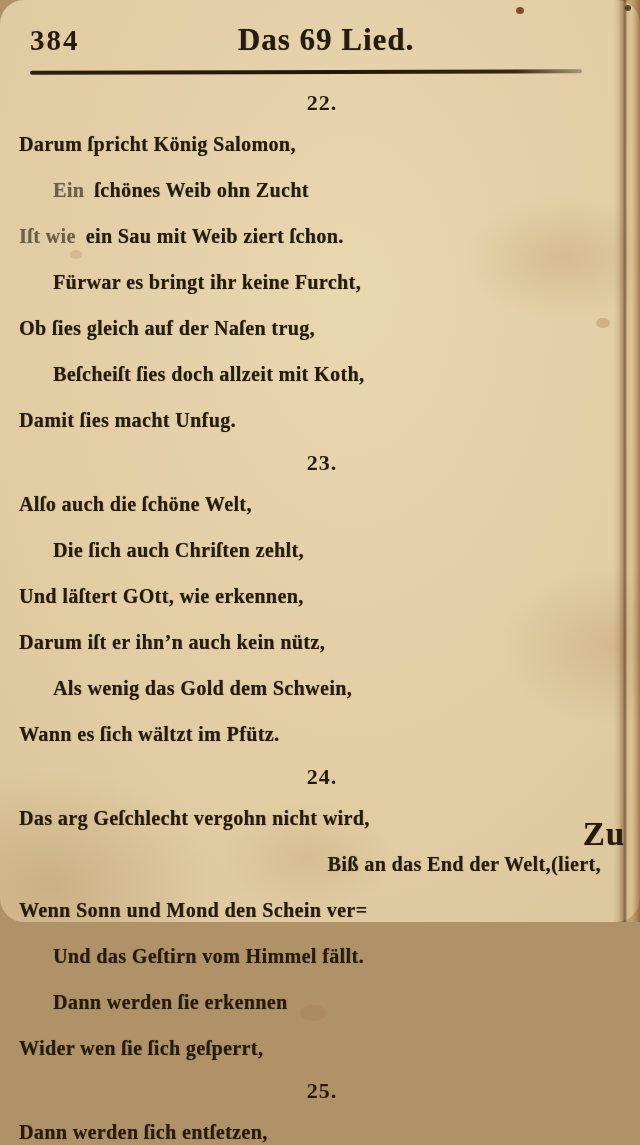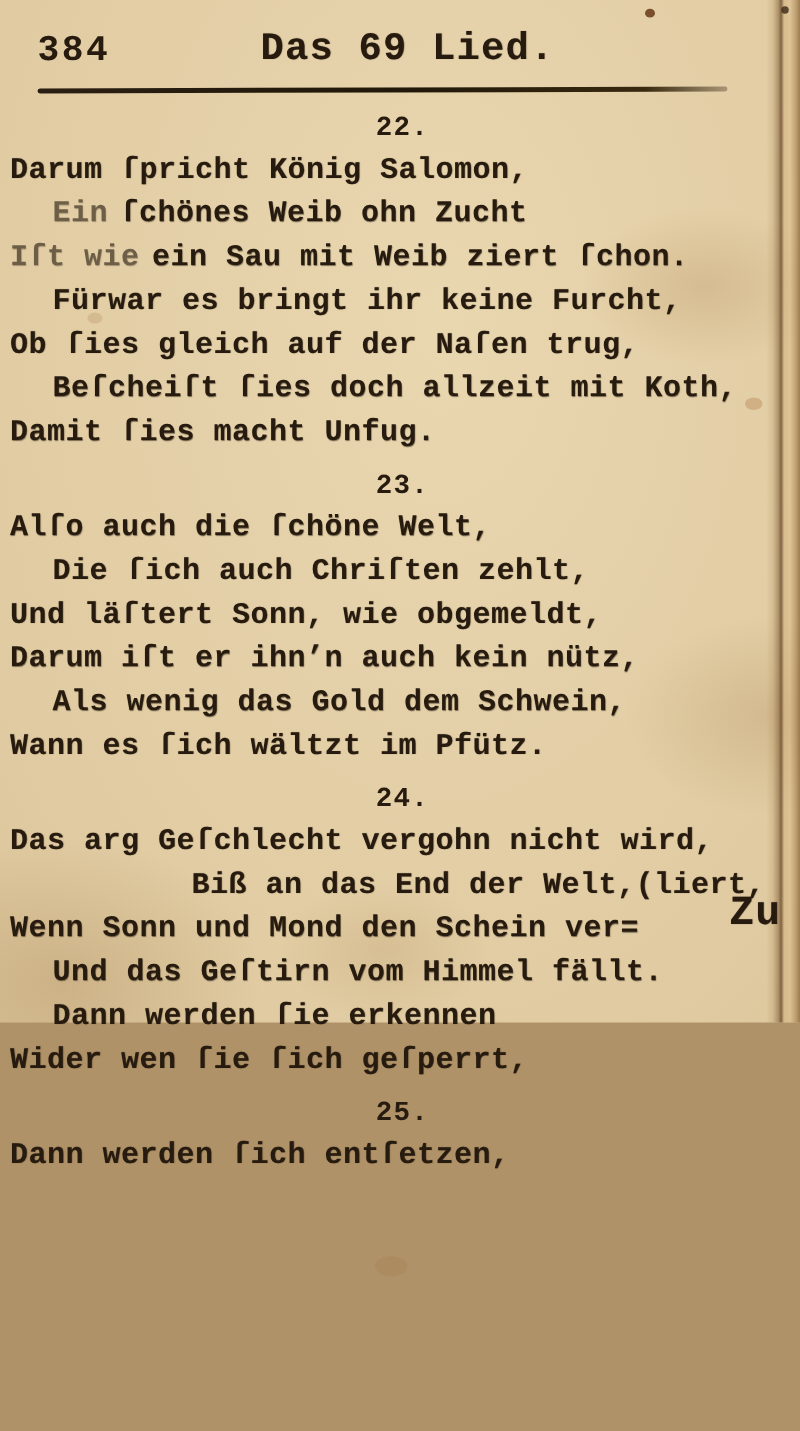--- a/index.html
+++ b/index.html
@@ -2,31 +2,32 @@
 <html><head>
 <meta charset="utf-8">
 <style>
   html, body { margin: 0; padding: 0; }
   body {
     width: 640px; height: 1145px; overflow: hidden;
     background: #b09268;
   }
   .page {
     position: relative;
-    width: 640px; height: 818px;
+    width: 640px; height: 922px;
     box-sizing: border-box;
-    font-family: Liberation Mono, monospace;
+    font-family: Liberation Serif, serif;
     font-weight: bold;
     color: #261b0e;
     background:
       radial-gradient(140px 90px at 88% 28%, rgba(176,134,84,0.28), transparent 70%),
       radial-gradient(220px 160px at 8% 96%, rgba(150,112,62,0.25), transparent 72%),
       radial-gradient(120px 80px at 48% 93%, rgba(165,125,70,0.18), transparent 70%),
       radial-gradient(160px 110px at 96% 70%, rgba(160,118,66,0.22), transparent 72%),
       radial-gradient(900px 1400px at 55% 32%, #e9d7b0 0%, #e0caa1 45%, #d4bb8e 78%, #c5a87a 100%);
+    border-radius: 24px;
   }
   
   .page-edge {
     position: absolute; top: 0; right: 0; width: 27px; height: 100%;
     background: linear-gradient(to right,
       rgba(150,110,60,0)   0%,
       rgba(150,110,60,0.18) 20%,
       rgba(124,88,48,0.50)  36%,
       rgba(90,60,30,0.72)   44%,
       rgba(208,174,122,0.55) 53%,
@@ -58,21 +59,21 @@
     background: linear-gradient(to right, #2a1f12 0%, #211809 55%, #38290f 88%, rgba(58,44,26,0.35) 100%);
     transform: rotate(-0.15deg);
   }
 
   .text-block { padding: 4px 4px 0 8px; }
   .vnum {
     text-align: center; font-size: 22px; line-height: 27px;
     margin: 11px 0 3px 0; letter-spacing: 1px;
   }
   .line {
-    margin: 0; font-size: 24px; line-height: 35px;
+    margin: 11px; font-size: 20px; line-height: 35px;
     white-space: nowrap; letter-spacing: 0.4px;
     text-shadow: 0.4px 0.4px 0.8px rgba(38,27,14,0.55);
   }
   .indent { padding-left: 34px; }
   .split { display: flex; justify-content: flex-end; padding-right: 24px; }
   .faded { opacity: 0.62; filter: blur(0.3px); margin-right: 10px; }
   .catchword {
     position: absolute; right: 15px; bottom: 69px;
     font-size: 33px; letter-spacing: 1px;
     text-shadow: 0.4px 0.4px 0.8px rgba(38,27,14,0.55);
@@ -104,21 +105,21 @@
     <p class="line indent"><span class="faded">Ein</span><span>ſchönes Weib ohn Zucht</span></p>
     <p class="line"><span class="faded">Iſt wie</span><span>ein Sau mit Weib ziert ſchon.</span></p>
     <p class="line indent">Fürwar es bringt ihr keine Furcht,</p>
     <p class="line">Ob ſies gleich auf der Naſen trug,</p>
     <p class="line indent">Beſcheiſt ſies doch allzeit mit Koth,</p>
     <p class="line">Damit ſies macht Unfug.</p>
 
     <div class="vnum">23.</div>
     <p class="line">Alſo auch die ſchöne Welt,</p>
     <p class="line indent">Die ſich auch Chriſten zehlt,</p>
-    <p class="line">Und läſtert Sonn, wie obgemeldt,</p>
+    <p class="line">Und läſtert GOtt, wie erkennen,</p>
     <p class="line">Darum iſt er ihn’n auch kein nütz,</p>
     <p class="line indent">Als wenig das Gold dem Schwein,</p>
     <p class="line">Wann es ſich wältzt im Pfütz.</p>
 
     <div class="vnum">24.</div>
     <p class="line">Das arg Geſchlecht vergohn nicht wird,</p>
     <p class="line indent split">
         <span>Biß an das End der Welt,</span>
         <span class="tail">(liert,</span>
       </p>

